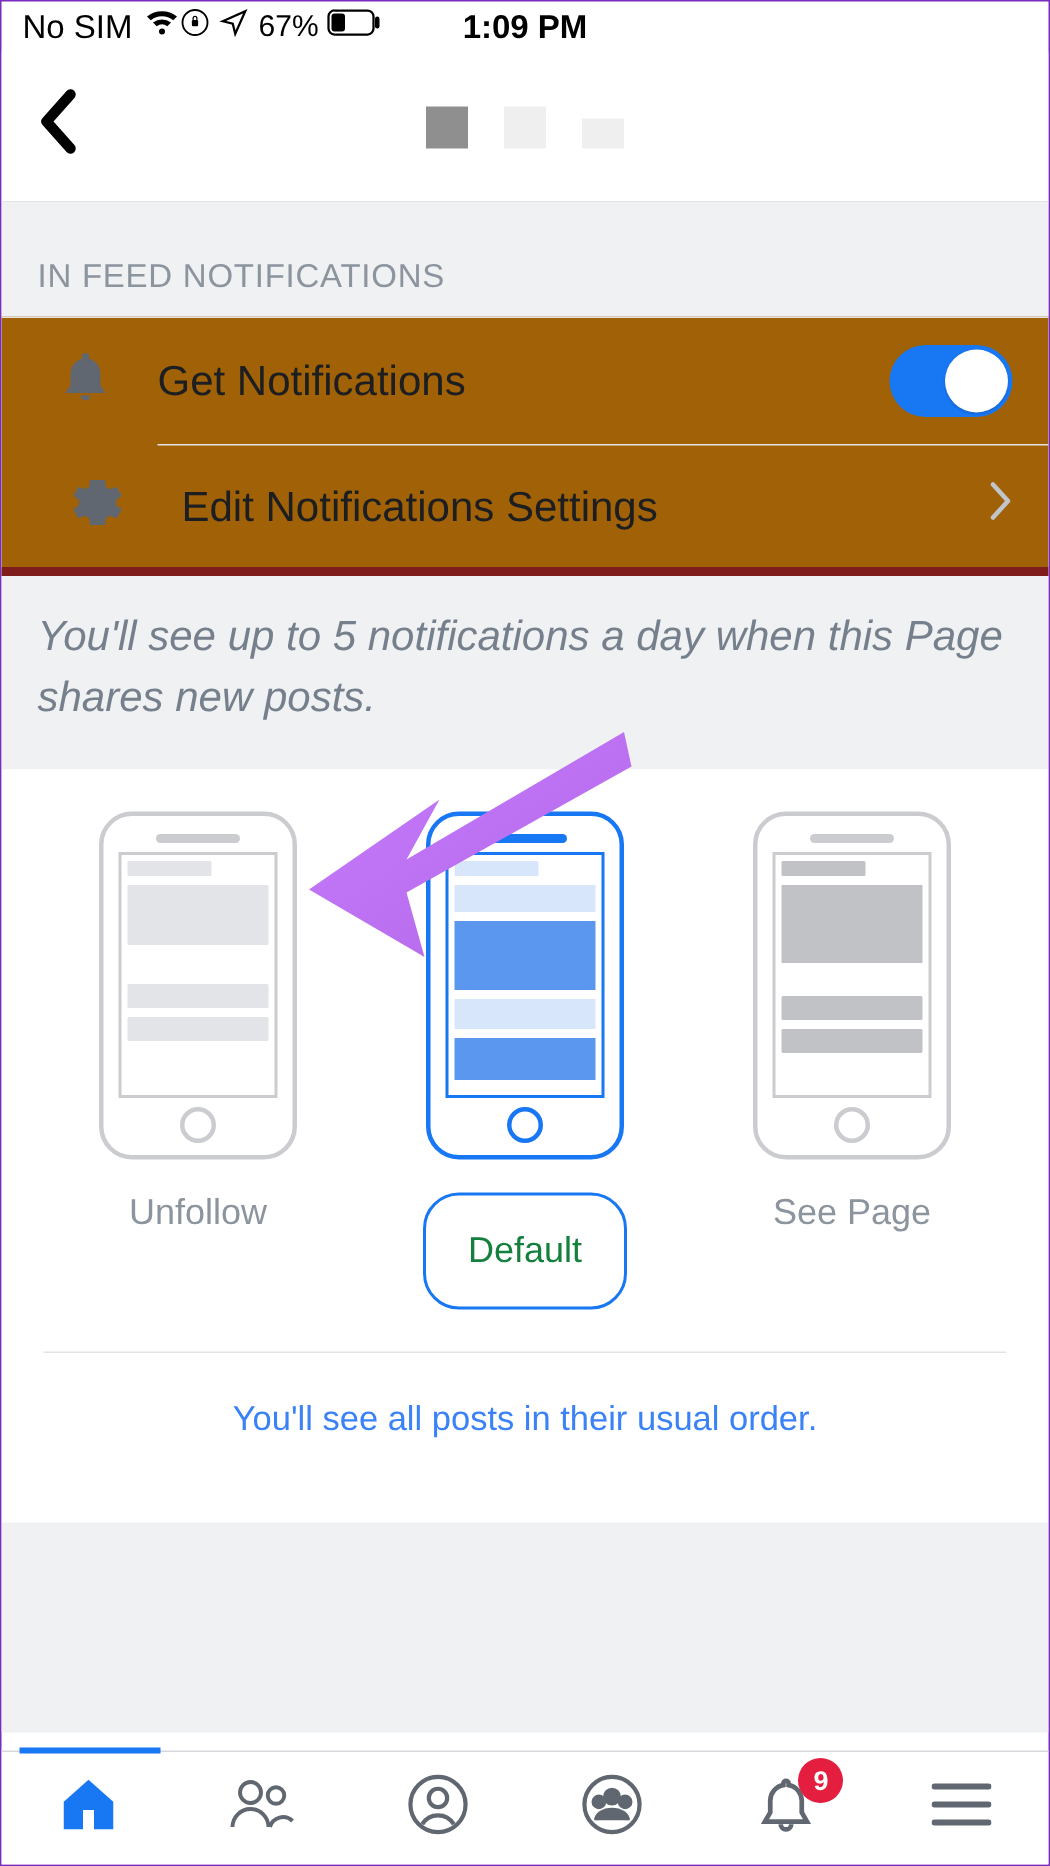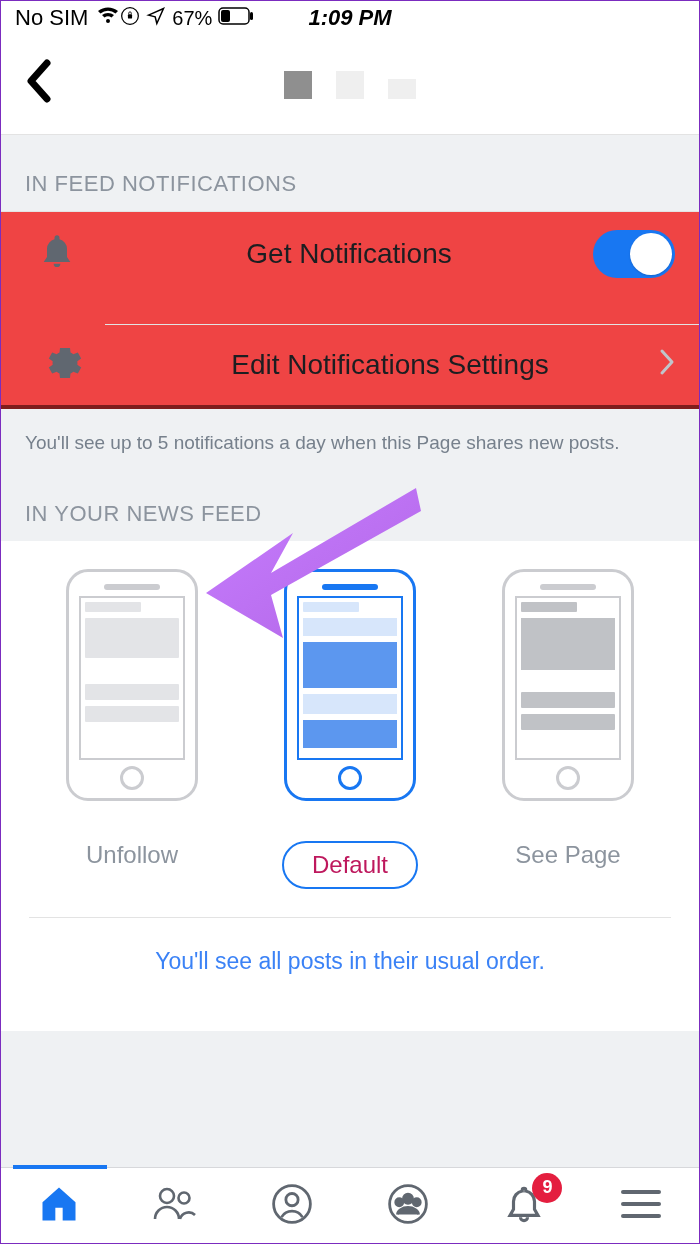--- a/index.html
+++ b/index.html
@@ -13,21 +13,21 @@
     }
 
     
     .status-bar {
       height: 34px;
       display: flex; align-items: center; justify-content: flex-start;
       padding: 0 14px;
       font-size: 22px; font-weight: 400; color: #000;
     }
     .status-left { display: flex; align-items: center; gap: 8px; }
-    .status-center { position: absolute; left: 50%; transform: translateX(-50%); font-weight: 600; font-size: 22px; font-style: italic; }
+    .status-center { position: absolute; left: 50%; transform: translateX(-50%); font-weight: 600; font-size: 22px; }
     .status-right { display: flex; align-items: center; gap: 6px; font-size: 20px; }
 
     
     .nav-header {
       height: 100px;
       background: #fff;
       border-bottom: 1px solid #e3e3e3;
       display: flex; align-items: center; justify-content: space-between;
       padding: 0 24px;
     }
@@ -36,43 +36,43 @@
     .tile { width: 28px; height: 28px; }
     .tile.dark { background: #8f8f8f; }
     .tile.light { background: #efefef; }
 
     
     .section-grey { background: #eff1f3; }
     .section-header {
       color: #8c949e; font-size: 22px; letter-spacing: 0.5px;
       padding: 36px 24px 14px;
     }
-    .notif-list { background: #ef4444; border-top: 1px solid #e3e3e3; border-bottom: 4px solid #7f1d1d; text-align: center; }
+    .notif-list { background: #a16207; border-top: 1px solid #e3e3e3; border-bottom: 6px solid #7f1d1d; }
     .row {
       display: flex; align-items: center;
       padding: 18px 24px;
       min-height: 80px;
     }
-    .row + .row { border-top: 1px solid #e3e3e3; margin-left: 104px; padding-left: 0; margin-top: 28px; }
+    .row + .row { border-top: 1px solid #e3e3e3; margin-left: 104px; padding-left: 0; }
     .row .icon-wrap { width: 64px; display: flex; justify-content: center; }
     .row .label { font-size: 28px; color: #1c1e21; flex: 1; padding-left: 16px; }
     .toggle {
       width: 82px; height: 48px; background: #1877f2; border-radius: 24px;
       position: relative;
     }
     .toggle .knob {
       position: absolute; right: 3px; top: 3px;
       width: 42px; height: 42px; background: #fff; border-radius: 50%;
       box-shadow: 0 1px 2px rgba(0,0,0,0.15);
     }
     .chevron-right { color: #c0c5cb; font-size: 30px; }
 
     .hint-text {
       padding: 20px 24px 28px;
-      color: #76808c; font-size: 19px; line-height: 1.45;
+      color: #76808c; font-size: 28px; line-height: 1.45; font-style: italic;
     }
 
     
     .feed-options {
       background: #fff;
       padding: 28px 0 22px;
     }
     .feed-row {
       display: flex; justify-content: space-around; align-items: flex-start;
       padding: 0 22px;
@@ -96,26 +96,26 @@
     .phone.grey .speaker { background: #cbccd0; }
     .phone.grey .bar { background: #e3e4e7; }
     .phone.gdark .bar { background: #c0c2c6; }
 
     .phone.blue, .phone.blue .screen, .phone.blue .home { border-color: #1877f2; }
     .phone.blue .speaker { background: #1877f2; }
     .phone.blue .bar-l { background: #d7e6fb; }
     .phone.blue .bar-d { background: #5c97ef; }
 
     .feed-label {
-      margin-top: 40px; font-size: 24px;
+      margin-top: 22px; font-size: 24px;
     }
     .feed-label.muted { color: #8c949e; }
     .feed-label.pill {
-      color: #be185d; border: 2px solid #1877f2; border-radius: 24px;
-      padding: 8px 28px;
+      color: #15803d; border: 2px solid #1877f2; border-radius: 24px;
+      padding: 23px 28px;
     }
 
     .divider { height: 1px; background: #e3e3e3; margin: 28px 28px 0; }
     .feed-hint { text-align: center; color: #3b82f6; font-size: 23px; padding: 30px 0 34px; }
 
     
     .tab-bar {
       position: absolute; bottom: 0; left: 0; right: 0;
       height: 76px;
       background: #fff;
@@ -221,21 +221,20 @@
     <div class="label">Edit Notifications Settings</div>
     <span class="chevron-right">
       <svg width="16" height="28" viewBox="0 0 16 28">
           <path d="M3 3 L13 14 L3 25" stroke="#c0c5cb" stroke-width="3" fill="none" stroke-linecap="round" stroke-linejoin="round"></path>
         </svg>
     </span>
   </div>
 </div>
 <div class="section-grey">
   <div class="hint-text">You'll see up to 5 notifications a day when this Page shares new posts.</div>
-  <div class="section-header" style="padding-top:16px">IN YOUR NEWS FEED</div>
 </div>
 
 <div class="feed-options">
   <div class="feed-row">
 
     <div class="feed-card">
       <div class="phone grey">
         <div class="speaker"></div>
         <div class="screen">
           <div class="bar bar-sm" style="width:60%"></div>

